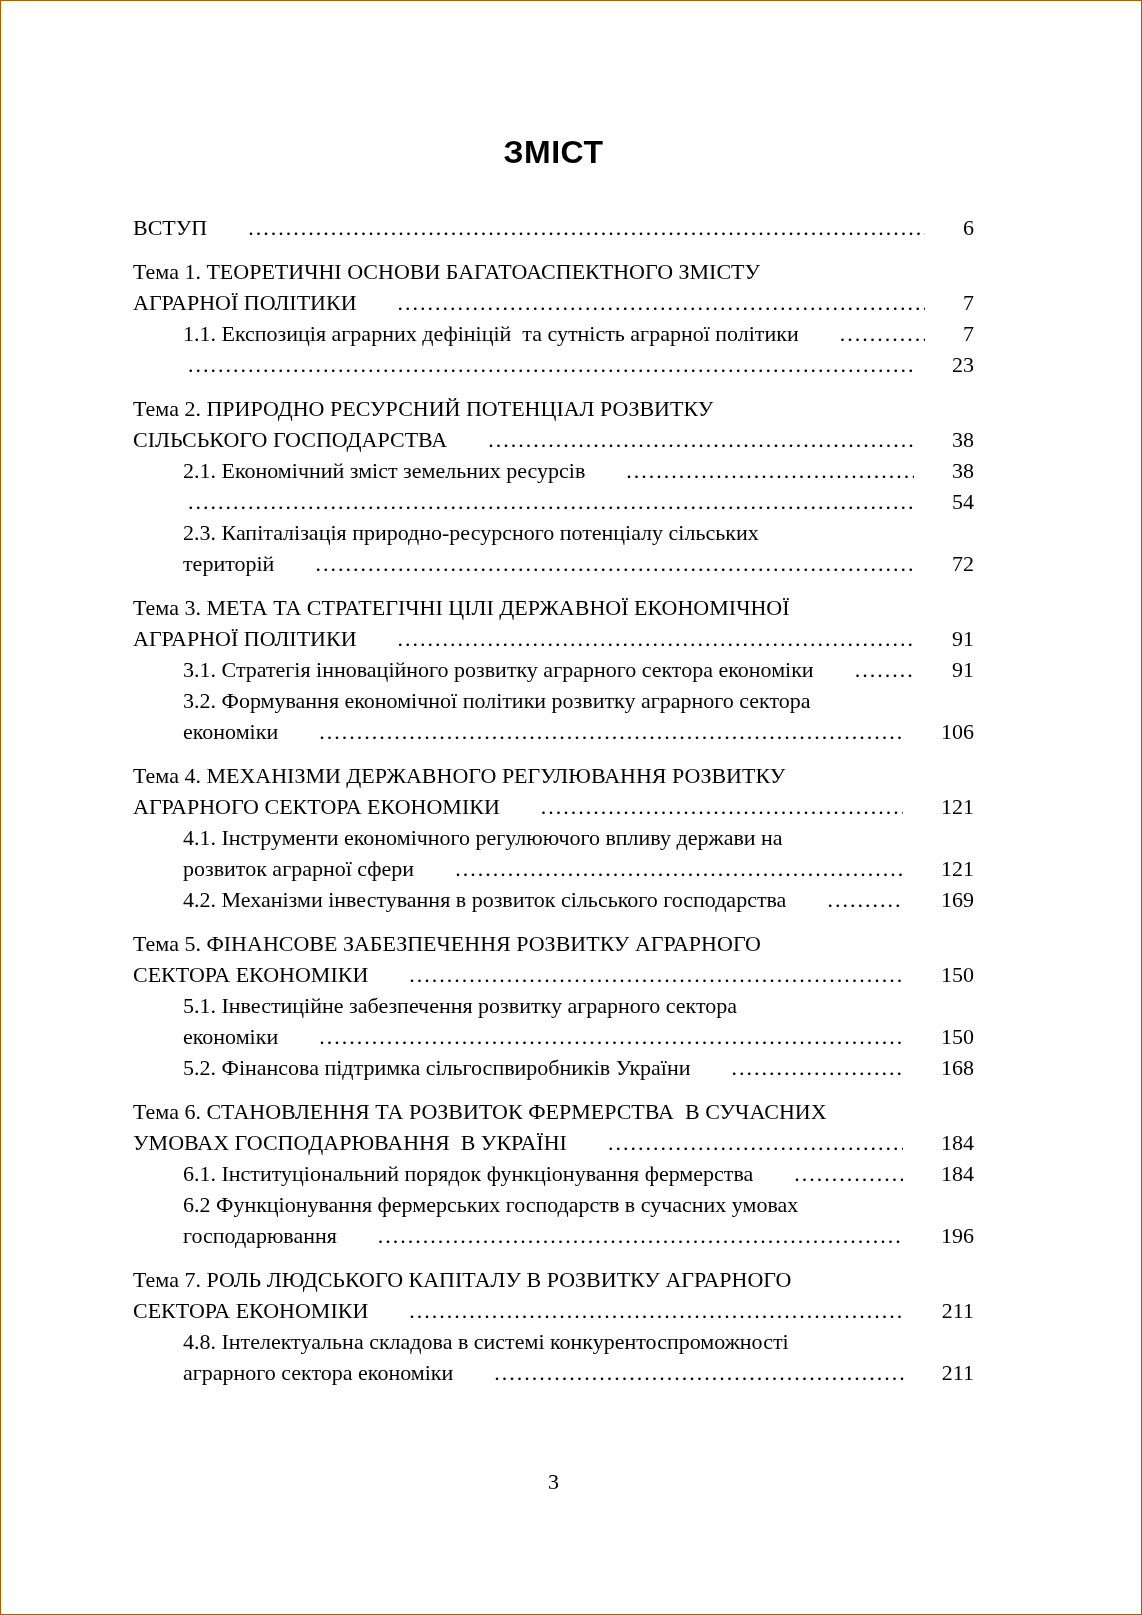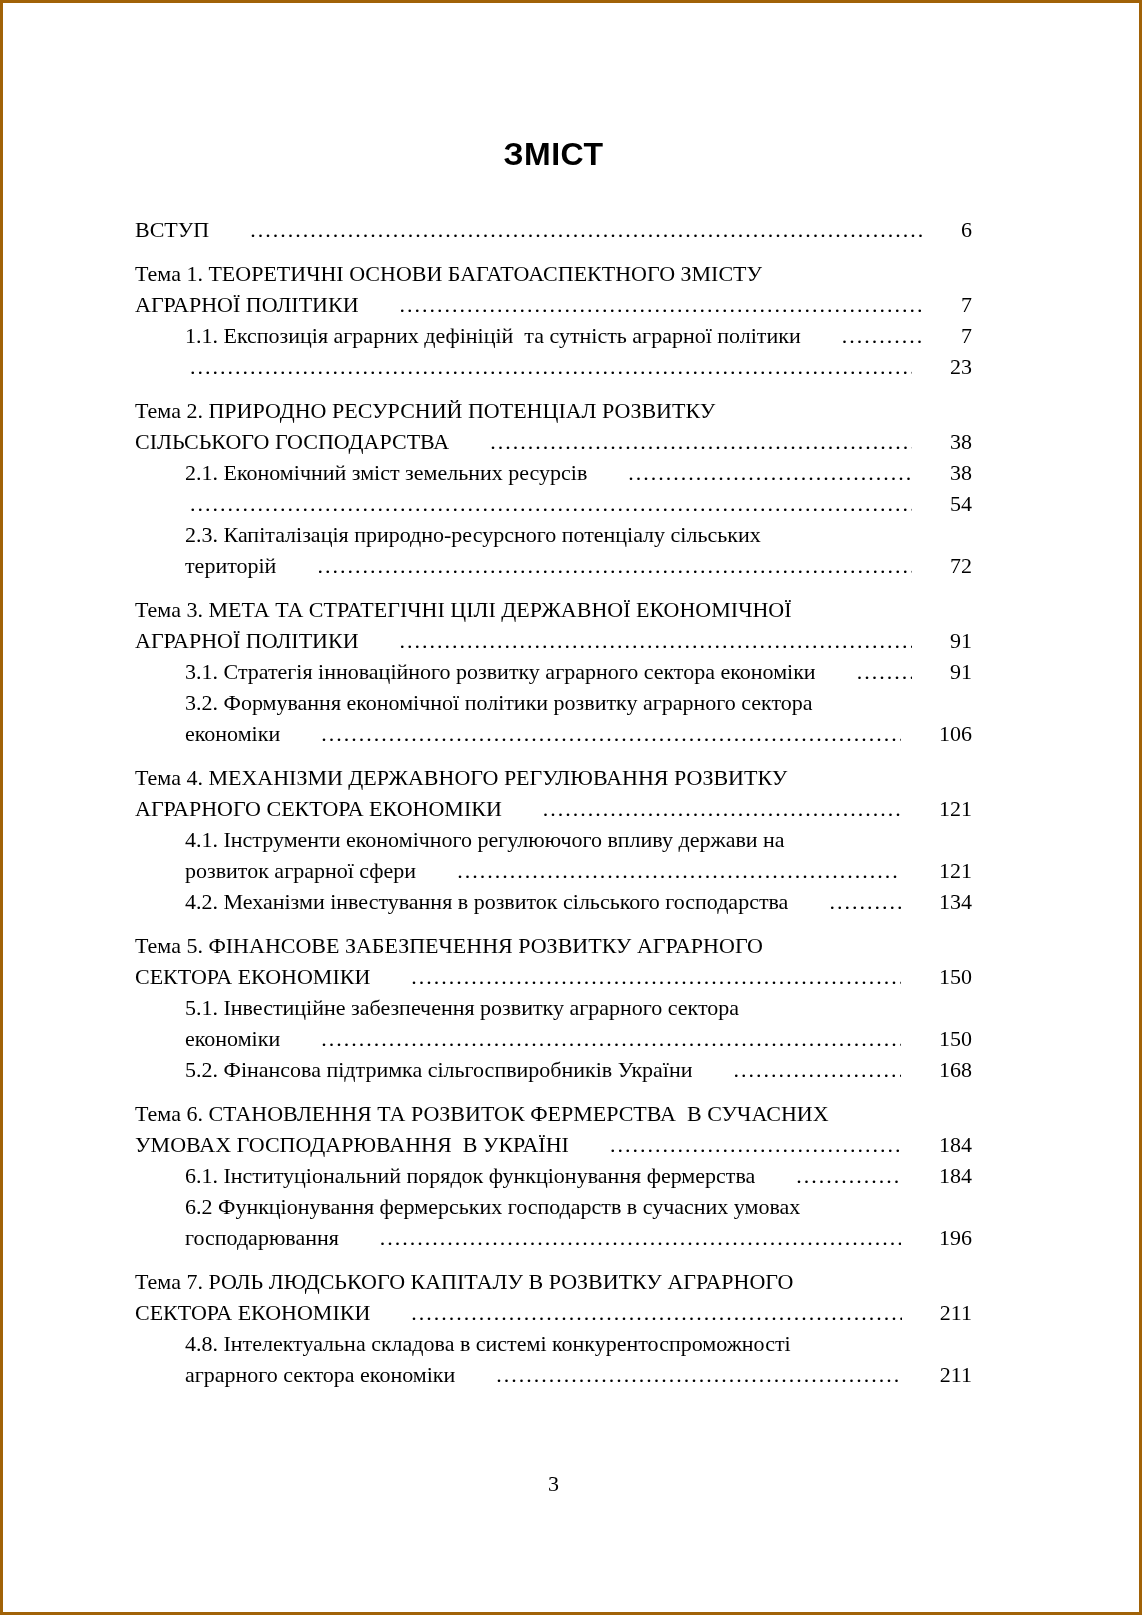--- a/index.html
+++ b/index.html
@@ -6,21 +6,21 @@
   body {
     width: 1142px; height: 1615px;
     background: #ffffff;
     color: #000000;
     font-family: "Liberation Serif", serif;
     position: relative;
     overflow: hidden;
   }
   .sheet {
     position: absolute; inset: 0;
-    border: 3px solid #a16207;
+    border: 1px solid #a16207;
     box-sizing: border-box;
     background: #ffffff;
   }
   .title {
     margin: 133px 167px 0 132px;
     text-align: center;
     font-family: "Liberation Sans", sans-serif;
     font-weight: 700;
     font-size: 32px;
     line-height: 36px;
@@ -112,21 +112,21 @@
       </div>
       <div class="entry main group">
         <div class="line"><span class="txt">Тема 4. МЕХАНІЗМИ ДЕРЖАВНОГО РЕГУЛЮВАННЯ РОЗВИТКУ</span></div>
         <div class="line leader"><span class="txt">АГРАРНОГО СЕКТОРА ЕКОНОМІКИ</span><span class="dots"></span><span class="pg">121</span></div>
       </div>
       <div class="entry sub">
         <div class="line"><span class="txt">4.1. Інструменти економічного регулюючого впливу держави на</span></div>
         <div class="line leader"><span class="txt">розвиток аграрної сфери</span><span class="dots"></span><span class="pg">121</span></div>
       </div>
       <div class="entry sub">
-        <div class="line leader"><span class="txt">4.2. Механізми інвестування в розвиток сільського господарства</span><span class="dots"></span><span class="pg">134</span></div>
+        <div class="line leader"><span class="txt">4.2. Механізми інвестування в розвиток сільського господарства</span><span class="dots"></span><span class="pg">169</span></div>
       </div>
       <div class="entry main group">
         <div class="line"><span class="txt">Тема 5. ФІНАНСОВЕ ЗАБЕЗПЕЧЕННЯ РОЗВИТКУ АГРАРНОГО</span></div>
         <div class="line leader"><span class="txt">СЕКТОРА ЕКОНОМІКИ</span><span class="dots"></span><span class="pg">150</span></div>
       </div>
       <div class="entry sub">
         <div class="line"><span class="txt">5.1. Інвестиційне забезпечення розвитку аграрного сектора</span></div>
         <div class="line leader"><span class="txt">економіки</span><span class="dots"></span><span class="pg">150</span></div>
       </div>
       <div class="entry sub">

